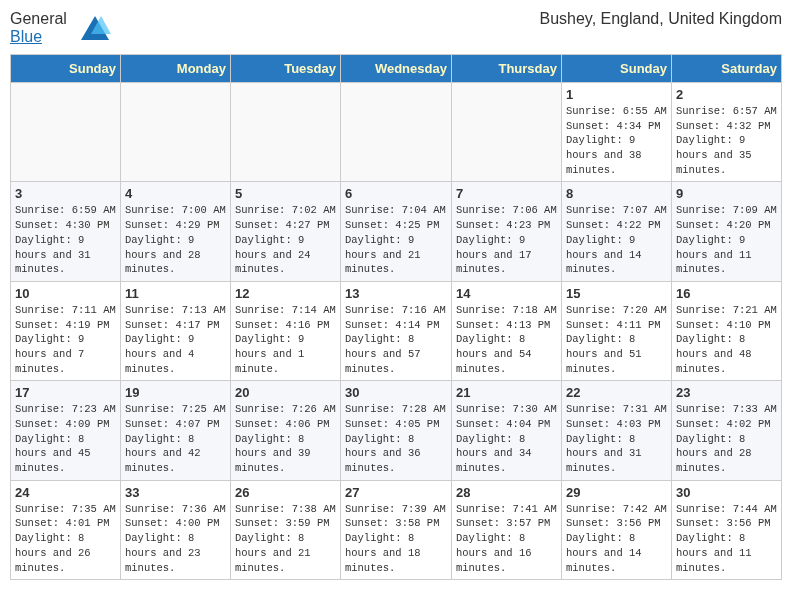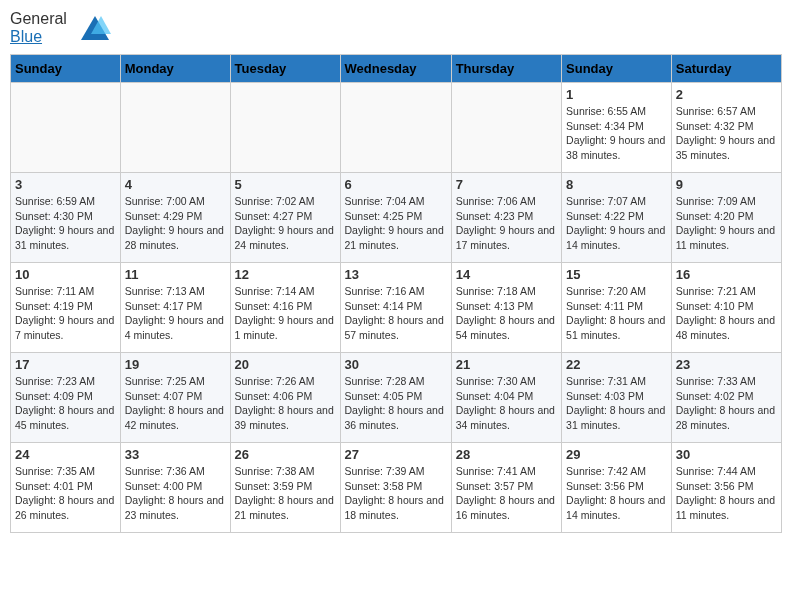--- a/index.html
+++ b/index.html
@@ -40,23 +40,23 @@
       font-size: 16px;
       color: #333;
     }
     .calendar {
       width: 100%;
       border-collapse: collapse;
       font-size: 11px;
     }
     .calendar th {
       background: #2979c0;
-      color: #000000;
+      color: #fef9c3;
       padding: 6px 4px;
-      text-align: left;
+      text-align: right;
       font-size: 13px;
       font-weight: bold;
       border: 1px solid #ccc;
     }
     .calendar td {
       vertical-align: top;
       border: 1px solid #ccc;
       padding: 4px;
       width: 113px;
       height: 90px;
@@ -69,38 +69,40 @@
       font-size: 13px;
       font-weight: bold;
       color: #333;
       display: block;
       margin-bottom: 2px;
     }
     .day-info {
       color: #333;
       font-size: 10.5px;
       line-height: 1.4;
+      font-family: Liberation Mono, monospace;
     }
     .empty { background: #f9f9f9 !important; }
   </style>
 </head>
 <body>
 
 <div class="header">
   <div class="logo">
     <div>
       <span class="logo-general">General</span><br>
       <span class="logo-blue">Blue</span>
     </div>
     <svg class="logo-icon" viewBox="0 0 32 28" xmlns="http://www.w3.org/2000/svg">
       <polygon points="16,2 30,26 2,26" fill="#1a6fb5"></polygon>
       <polygon points="22,2 32,20 12,20" fill="#4fc3f7" opacity="0.7"></polygon>
     </svg>
   </div>
   <div class="title-area">
+    <div class="location">Bushey, England, United Kingdom</div>
   </div>
 </div>
 
 <table class="calendar">
   <thead>
     <tr>
     <th>Sunday</th>
         <th>Monday</th>
         <th>Tuesday</th>
         <th>Wednesday</th>

